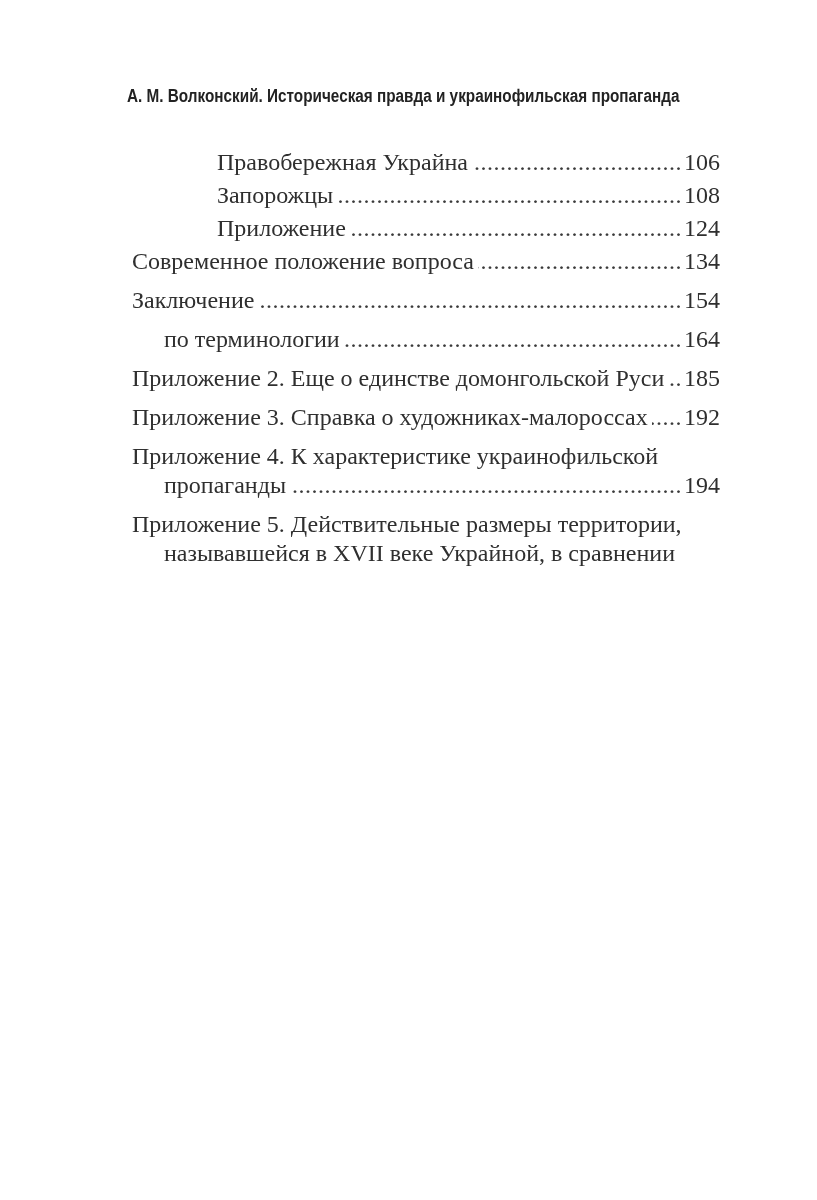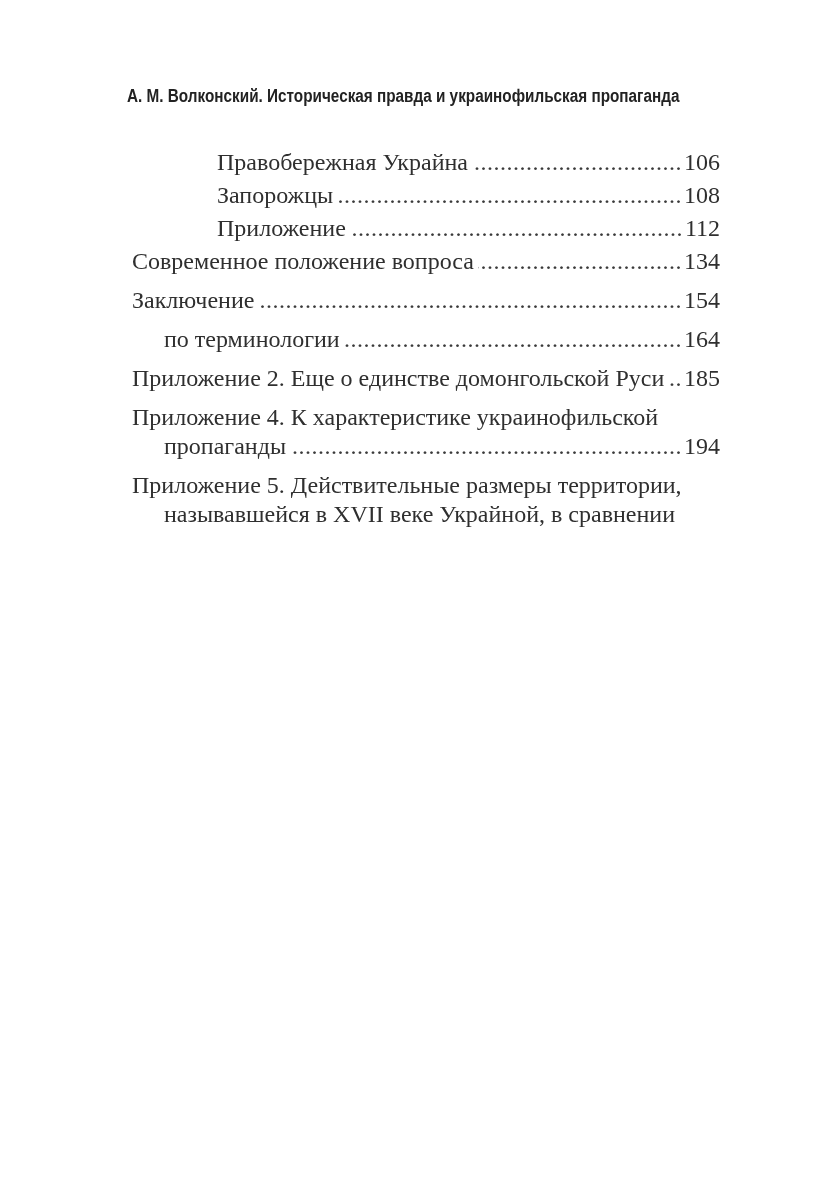--- a/index.html
+++ b/index.html
@@ -85,21 +85,21 @@
         <span class="toc-text">Запорожцы</span>
         <span class="leader"></span>
         <span class="toc-page">108</span>
       </div>
     </div>
 
     <div class="toc-entry sub">
       <div class="toc-line">
         <span class="toc-text">Приложение</span>
         <span class="leader"></span>
-        <span class="toc-page">112</span>
+        <span class="toc-page">124</span>
       </div>
     </div>
 
 
     <div class="toc-entry main">
       <div class="toc-line">
         <span class="toc-text">Современное положение вопроса</span>
         <span class="leader"></span>
         <span class="toc-page">134</span>
       </div>
@@ -122,20 +122,27 @@
     </div>
 
     <div class="toc-entry main">
       <div class="toc-line">
         <span class="toc-text">Приложение 2. Еще о единстве домонгольской Руси</span>
         <span class="leader"></span>
         <span class="toc-page">185</span>
       </div>
     </div>
 
+    <div class="toc-entry main">
+      <div class="toc-line">
+        <span class="toc-text">Приложение 3. Справка о художниках-малороссах</span>
+        <span class="leader"></span>
+        <span class="toc-page">192</span>
+      </div>
+    </div>
 
     <div class="toc-entry main">
       <div class="toc-line">
         <span class="toc-text">Приложение 4. К характеристике украинофильской</span>
       </div>
       <div class="toc-line cont">
         <span class="toc-text">пропаганды</span>
         <span class="leader"></span>
         <span class="toc-page">194</span>
       </div>

